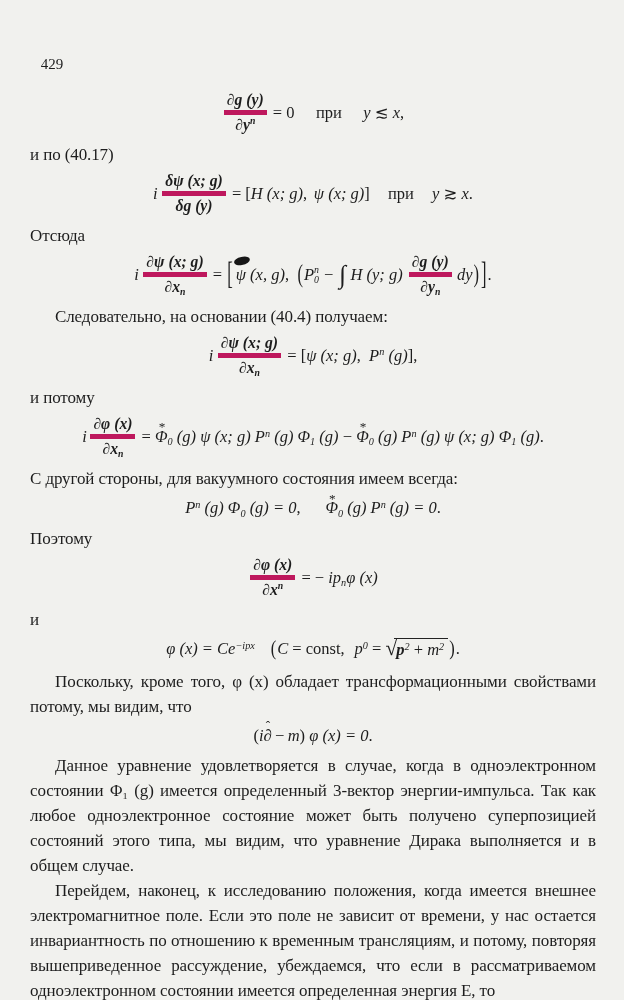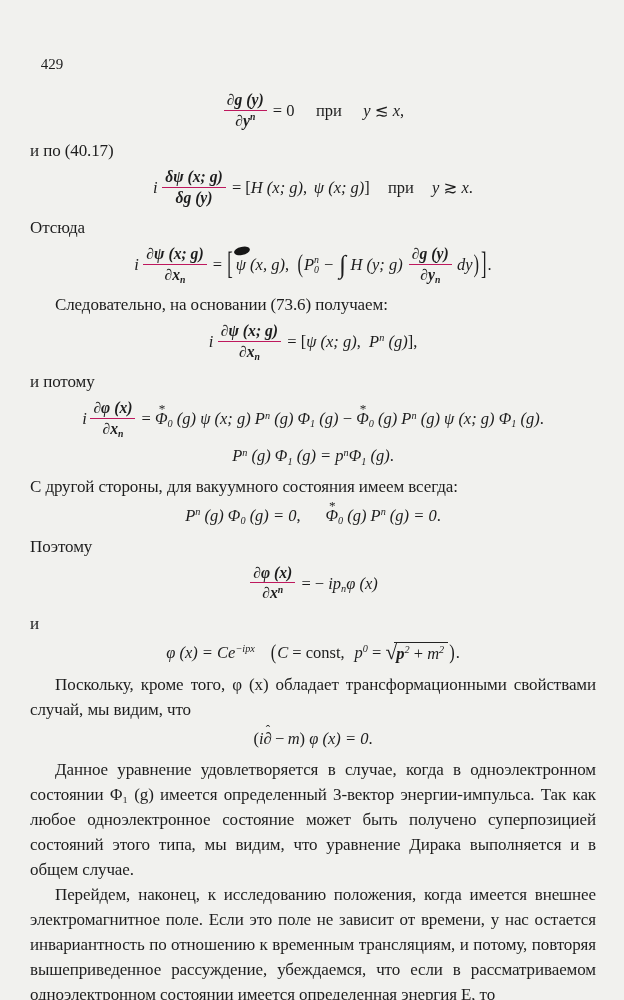--- a/index.html
+++ b/index.html
@@ -20,21 +20,21 @@
   .eq{position:relative;text-align:center;font-size:16.5px;margin:7px 0;line-height:1.25;white-space:nowrap;}
   .mi{font-style:italic;}
   .mr{font-style:normal;}
   .mbt{font-style:italic;font-weight:bold;}
   .msup{font-size:0.62em;font-style:italic;position:relative;top:-0.55em;letter-spacing:0;}
   .msub{font-size:0.62em;font-style:italic;position:relative;top:0.3em;}
   .mss{display:inline-block;font-size:0.6em;font-style:italic;text-align:left;vertical-align:-0.35em;line-height:1.05;}
   .mss span{display:block;}
   .mfrac{display:inline-block;vertical-align:middle;text-align:center;line-height:1.12;margin:0 2px;position:relative;top:-2px;font-size:0.95em;font-weight:bold;}
   .fn{display:block;padding:0 3px 1px;}
-  .fd{display:block;border-top:1px solid #be185d;padding:1px 3px 0;}
+  .fd{display:block;border-top:5px solid #be185d;padding:1px 3px 0;}
   .msqrt{display:inline-block;white-space:nowrap;vertical-align:middle;position:relative;top:-1px;}
   .rad{font-style:normal;font-size:1.3em;line-height:1;vertical-align:top;}
   .rc{display:inline-block;border-top:1.5px solid #222;padding:1px 4px 0 2px;margin-left:-3px;}
   .mdel{display:inline-block;font-style:normal;padding:0 1px;}
   .mbig{font-style:normal;font-size:1.55em;line-height:0;vertical-align:-0.12em;padding:0 1px;}
   .msp{display:inline-block;}
   .mover{display:inline-block;position:relative;font-style:italic;}
   .acc{position:absolute;top:-0.52em;left:55%;transform:translateX(-50%);font-size:0.8em;font-style:normal;line-height:1;}
   .blob{display:inline-block;width:16px;height:8px;background:#161616;border-radius:55% 45% 60% 50%;position:relative;top:-15px;margin-right:-14px;transform:rotate(-10deg);}
 </style>
@@ -44,29 +44,28 @@
 <div class="page">
   <div class="rhead">
     <div class="hpage">429</div>
   </div>
   <main>
       <div class="eq"><span class="eqin"><span class="mfrac"><span class="fn"><span class="mi">∂g (y)</span></span><span class="fd"><span class="mi">∂y</span><span class="msup">n</span></span></span><span class="mr"> = 0</span><span class="msp" style="width: 1.3em;"></span><span class="mr">при</span><span class="msp" style="width: 1.3em;"></span><span class="mi">y</span><span class="mr"> ≲ </span><span class="mi">x</span><span class="mr">,</span></span></div>
       <p class="para">и по (40.17)</p>
       <div class="eq"><span class="eqin"><span class="mi">i</span><span class="msp" style="width: 0.15em;"></span><span class="mfrac"><span class="fn"><span class="mi">δψ (x; g)</span></span><span class="fd"><span class="mi">δg (y)</span></span></span><span class="mr"> = [</span><span class="mi">H (x; g)</span><span class="mr">,</span><span class="msp" style="width: 0.4em;"></span><span class="mi">ψ (x; g)</span><span class="mr">]</span><span class="msp" style="width: 1.1em;"></span><span class="mr">при</span><span class="msp" style="width: 1.1em;"></span><span class="mi">y</span><span class="mr"> ≳ </span><span class="mi">x</span><span class="mr">.</span></span></div>
       <p class="para">Отсюда</p>
       <div class="eq"><span class="eqin"><span class="mi">i</span><span class="msp" style="width: 0.15em;"></span><span class="mfrac"><span class="fn"><span class="mi">∂ψ (x; g)</span></span><span class="fd"><span class="mi">∂x</span><span class="msub">n</span></span></span><span class="mr"> = </span><span class="mdel" style="transform: scaleY(1.9);">[</span><span class="blob"></span><span class="mi">ψ (x, g)</span><span class="mr">,</span><span class="msp" style="width: 0.45em;"></span><span class="mdel" style="transform: scaleY(1.5);">(</span><span class="mi">P</span><span class="mss"><span class="sst">n</span><span class="ssb">0</span></span><span class="msp" style="width: 0.3em;"></span><span class="mr">−</span><span class="msp" style="width: 0.3em;"></span><span class="mbig">∫</span><span class="msp" style="width: 0.2em;"></span><span class="mi">H (y; g)</span><span class="msp" style="width: 0.25em;"></span><span class="mfrac"><span class="fn"><span class="mi">∂g (y)</span></span><span class="fd"><span class="mi">∂y</span><span class="msub">n</span></span></span><span class="msp" style="width: 0.2em;"></span><span class="mi">dy</span><span class="mdel" style="transform: scaleY(1.5);">)</span><span class="mdel" style="transform: scaleY(1.9);">]</span><span class="mr">.</span></span></div>
-      <p class="para ind">Следовательно, на основании (73.6) получаем:</p>
+      <p class="para ind">Следовательно, на основании (40.4) получаем:</p>
       <div class="eq"><span class="eqin"><span class="mi">i</span><span class="msp" style="width: 0.15em;"></span><span class="mfrac"><span class="fn"><span class="mi">∂ψ (x; g)</span></span><span class="fd"><span class="mi">∂x</span><span class="msub">n</span></span></span><span class="mr"> = [</span><span class="mi">ψ (x; g)</span><span class="mr">,</span><span class="msp" style="width: 0.5em;"></span><span class="mi">P</span><span class="msup">n</span><span class="mi"> (g)</span><span class="mr">],</span></span></div>
       <p class="para">и потому</p>
       <div class="eq"><span class="eqin"><span class="mi">i</span><span class="msp" style="width: 0.1em;"></span><span class="mfrac"><span class="fn"><span class="mi">∂φ (x)</span></span><span class="fd"><span class="mi">∂x</span><span class="msub">n</span></span></span><span class="mr"> = </span><span class="mover"><span class="acc">*</span><span class="mi">Φ</span></span><span class="msub">0</span><span class="mi"> (g) ψ (x; g) P</span><span class="msup">n</span><span class="mi"> (g) Φ</span><span class="msub">1</span><span class="mi"> (g)</span><span class="msp" style="width: 0.25em;"></span><span class="mr">−</span><span class="msp" style="width: 0.25em;"></span><span class="mover"><span class="acc">*</span><span class="mi">Φ</span></span><span class="msub">0</span><span class="mi"> (g) P</span><span class="msup">n</span><span class="mi"> (g) ψ (x; g) Φ</span><span class="msub">1</span><span class="mi"> (g)</span><span class="mr">.</span></span></div>
-      <div class="eq"><span class="eqin"><span class="mi">P</span><span class="msup">n</span><span class="mi"> (g) Φ</span><span class="msub">1</span><span class="mi"> (g) = p</span><span class="msup">n</span><span class="mi">Φ</span><span class="msub">1</span><span class="mi"> (g)</span><span class="mr">.</span></span></div>
       <p class="para">С другой стороны, для вакуумного состояния имеем всегда:</p>
       <div class="eq"><span class="eqin"><span class="mi">P</span><span class="msup">n</span><span class="mi"> (g) Φ</span><span class="msub">0</span><span class="mi"> (g) = 0</span><span class="mr">,</span><span class="msp" style="width: 1.5em;"></span><span class="mover"><span class="acc">*</span><span class="mi">Φ</span></span><span class="msub">0</span><span class="mi"> (g) P</span><span class="msup">n</span><span class="mi"> (g) = 0</span><span class="mr">.</span></span></div>
       <p class="para">Поэтому</p>
       <div class="eq"><span class="eqin"><span class="mfrac"><span class="fn"><span class="mi">∂φ (x)</span></span><span class="fd"><span class="mi">∂x</span><span class="msup">n</span></span></span><span class="mr"> = − </span><span class="mi">ip</span><span class="msub">n</span><span class="mi">φ (x)</span></span></div>
       <p class="para">и</p>
       <div class="eq"><span class="eqin"><span class="mi">φ (x) = Ce</span><span class="msup">−ipx</span><span class="msp" style="width: 0.9em;"></span><span class="mdel" style="transform: scaleY(1.25);">(</span><span class="mi">C</span><span class="mr"> = const,</span><span class="msp" style="width: 0.6em;"></span><span class="mi">p</span><span class="msup">0</span><span class="mr"> = </span><span class="msqrt"><span class="rad">√</span><span class="rc"><span class="mbt">p</span><span class="msup">2</span><span class="mr"> + </span><span class="mi">m</span><span class="msup">2</span></span></span><span class="mdel" style="transform: scaleY(1.25);">)</span><span class="mr">.</span></span></div>
-      <p class="para ind">Поскольку, кроме того, φ (x) обладает трансформационными свойствами случай, мы видим, что</p>
+      <p class="para ind">Поскольку, кроме того, φ (x) обладает трансформационными свойствами потому, мы видим, что</p>
       <div class="eq"><span class="eqin"><span class="mr">(</span><span class="mi">i</span><span class="mover"><span class="acc">ˆ</span><span class="mi">∂</span></span><span class="msp" style="width: 0.2em;"></span><span class="mr">−</span><span class="msp" style="width: 0.2em;"></span><span class="mi">m</span><span class="mr">) </span><span class="mi">φ (x) = 0</span><span class="mr">.</span></span></div>
       <p class="para ind">Данное уравнение удовлетворяется в случае, когда в одноэлектронном состоянии Φ₁ (g) имеется определенный 3-вектор энергии-импульса. Так как любое одноэлектронное состояние может быть получено суперпозицией состояний этого типа, мы видим, что уравнение Дирака выполняется и в общем случае.</p>
       <p class="para ind">Перейдем, наконец, к исследованию положения, когда имеется внешнее электромагнитное поле. Если это поле не зависит от времени, у нас остается инвариантность по отношению к временным трансляциям, и потому, повторяя вышеприведенное рассуждение, убеждаемся, что если в рассматриваемом одноэлектронном состоянии имеется определенная энергия E, то</p>
     </main>
 </div>
 
 </body></html>

